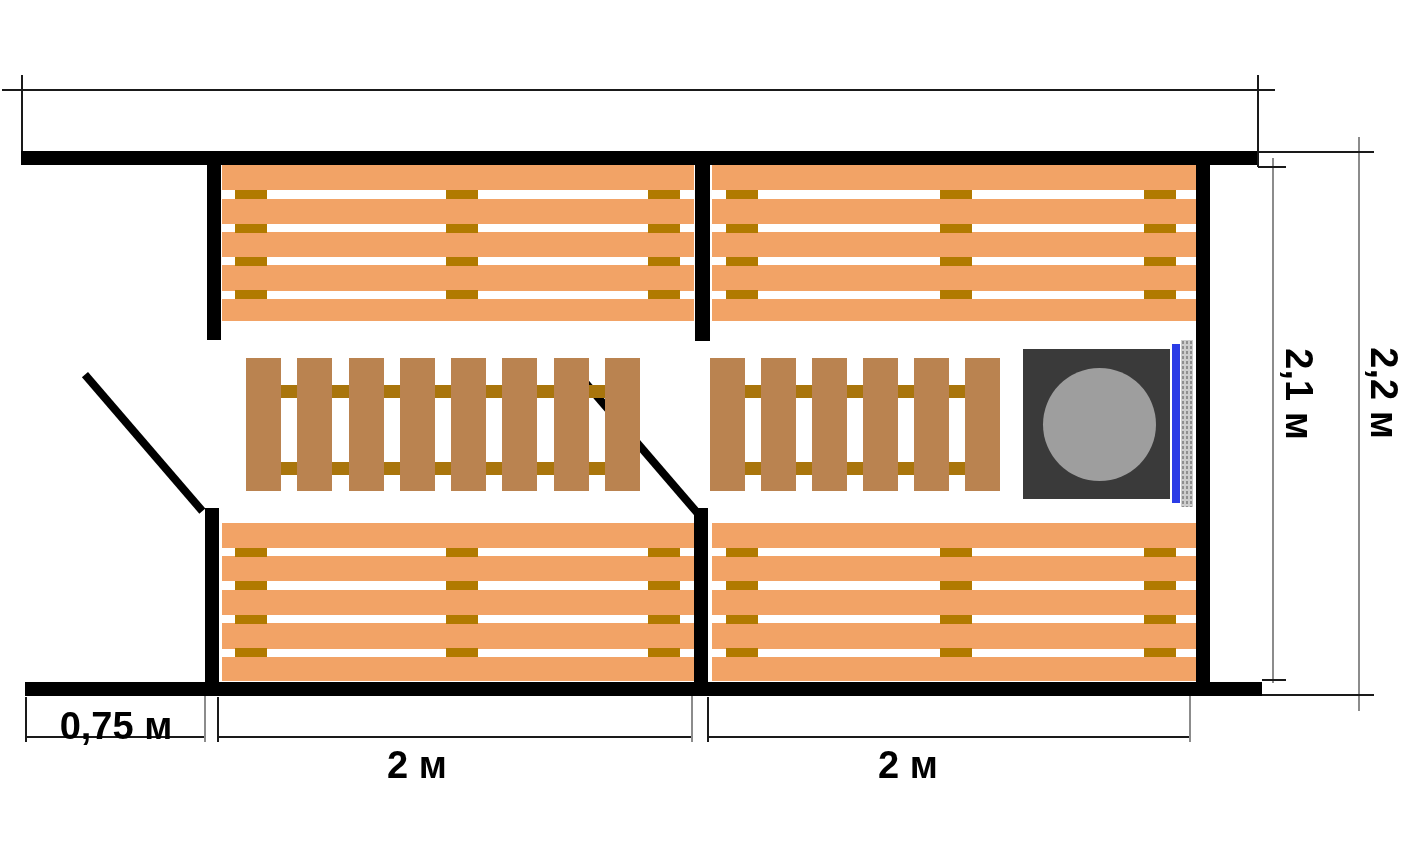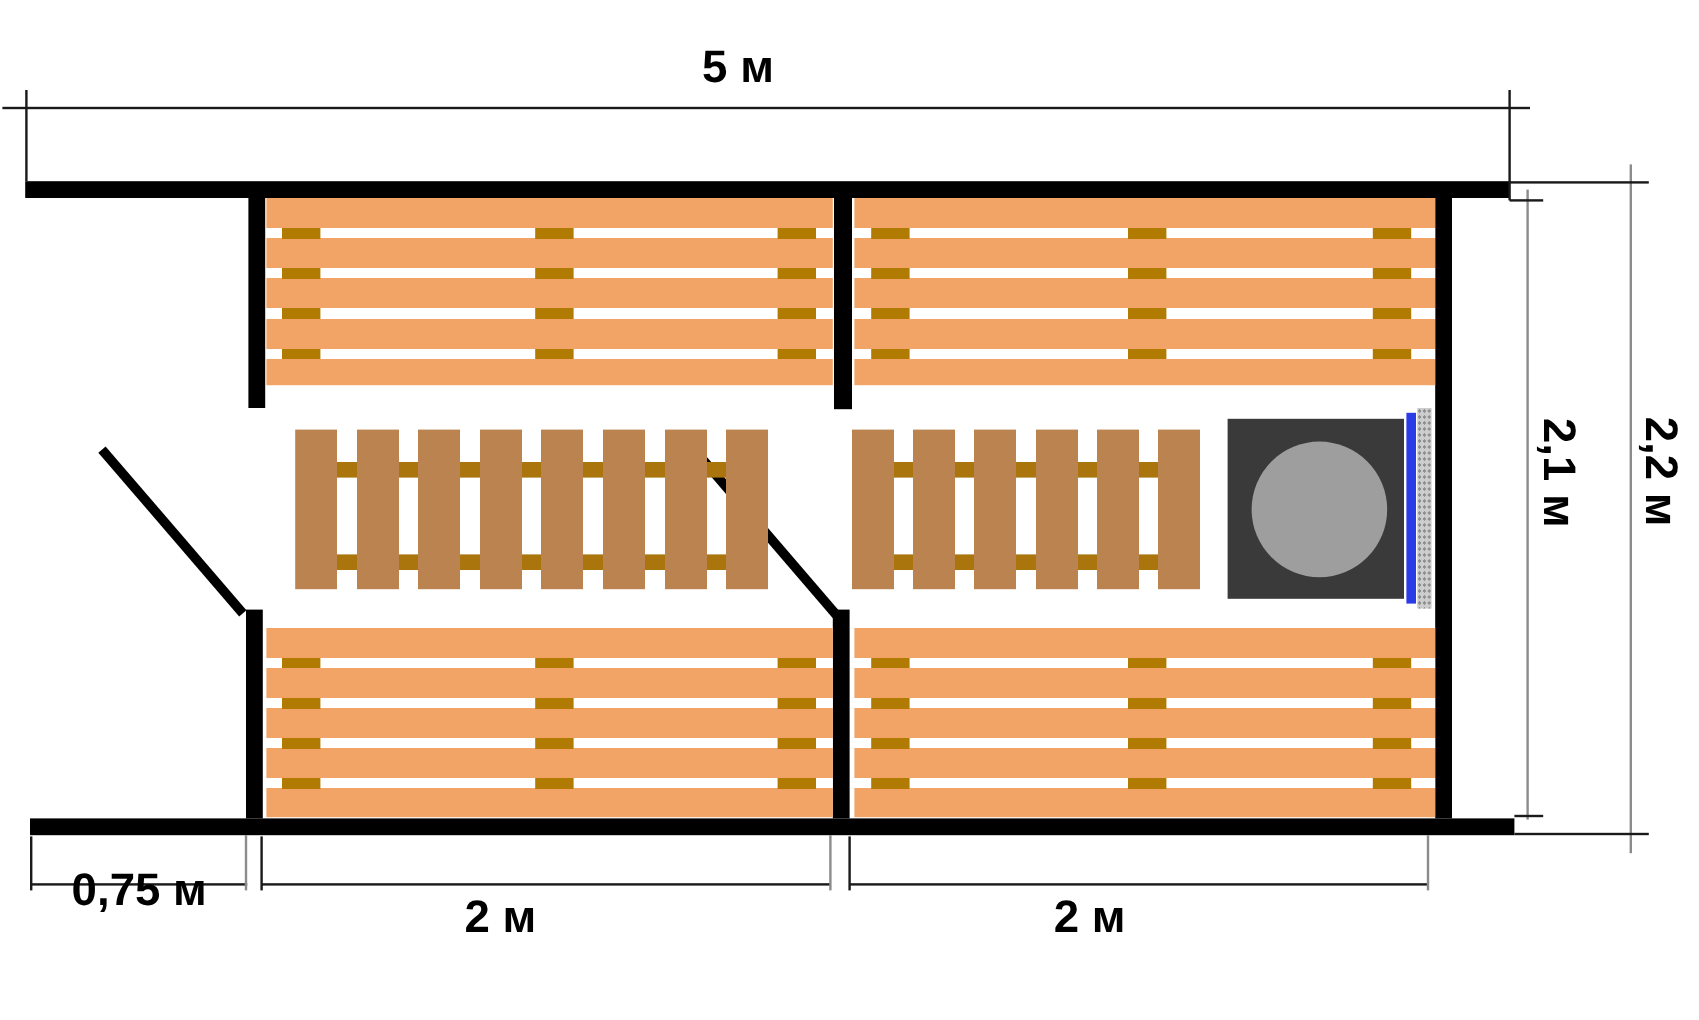--- a/index.html
+++ b/index.html
@@ -96,21 +96,20 @@
 
   <div class="stove-body">
     <div class="stove-lid"></div>
   </div>
   <div class="stove-glass"></div>
   <div class="stove-shield"></div>
 
   <div class="dim-h" style="left:2px;top:89px;width:1273px;"></div>
   <div class="dim-v" style="left:21px;top:75px;height:76px;"></div>
   <div class="dim-v" style="left:1257px;top:75px;height:92px;"></div>
-  <div class="dim-label" style="left:545px;top:36px;width:140px;">5 м</div>
 
   <div class="dim-v dim-gray" style="left:1272px;top:158px;height:525px;"></div>
   <div class="dim-h" style="left:1258px;top:166px;width:28px;"></div>
   <div class="dim-h" style="left:1262px;top:679px;width:24px;"></div>
   <div class="dim-label rot90" style="left:1234px;top:374px;width:130px;">2,1 м</div>
 
   <div class="dim-v dim-gray" style="left:1358px;top:137px;height:574px;"></div>
   <div class="dim-h" style="left:1258px;top:151px;width:116px;"></div>
   <div class="dim-h" style="left:1262px;top:694px;width:112px;"></div>
   <div class="dim-label rot90" style="left:1319px;top:373px;width:130px;">2,2 м</div>
@@ -119,17 +118,17 @@
   <div class="dim-h" style="left:218px;top:736px;width:474px;"></div>
   <div class="dim-h" style="left:708px;top:736px;width:482px;"></div>
 
   <div class="dim-v" style="left:25px;top:697px;height:45px;"></div>
   <div class="dim-v dim-gray" style="left:204px;top:696px;height:46px;"></div>
   <div class="dim-v" style="left:217px;top:697px;height:45px;"></div>
   <div class="dim-v dim-gray" style="left:691px;top:696px;height:46px;"></div>
   <div class="dim-v" style="left:707px;top:697px;height:45px;"></div>
   <div class="dim-v dim-gray" style="left:1189px;top:696px;height:46px;"></div>
 
-  <div class="dim-label" style="left:46px;top:722px;width:140px;">0,75 м</div>
+  <div class="dim-label" style="left:46px;top:706px;width:140px;">0,75 м</div>
   <div class="dim-label" style="left:347px;top:745px;width:140px;">2 м</div>
   <div class="dim-label" style="left:838px;top:745px;width:140px;">2 м</div>
 
 </div>
 
 </body></html>

